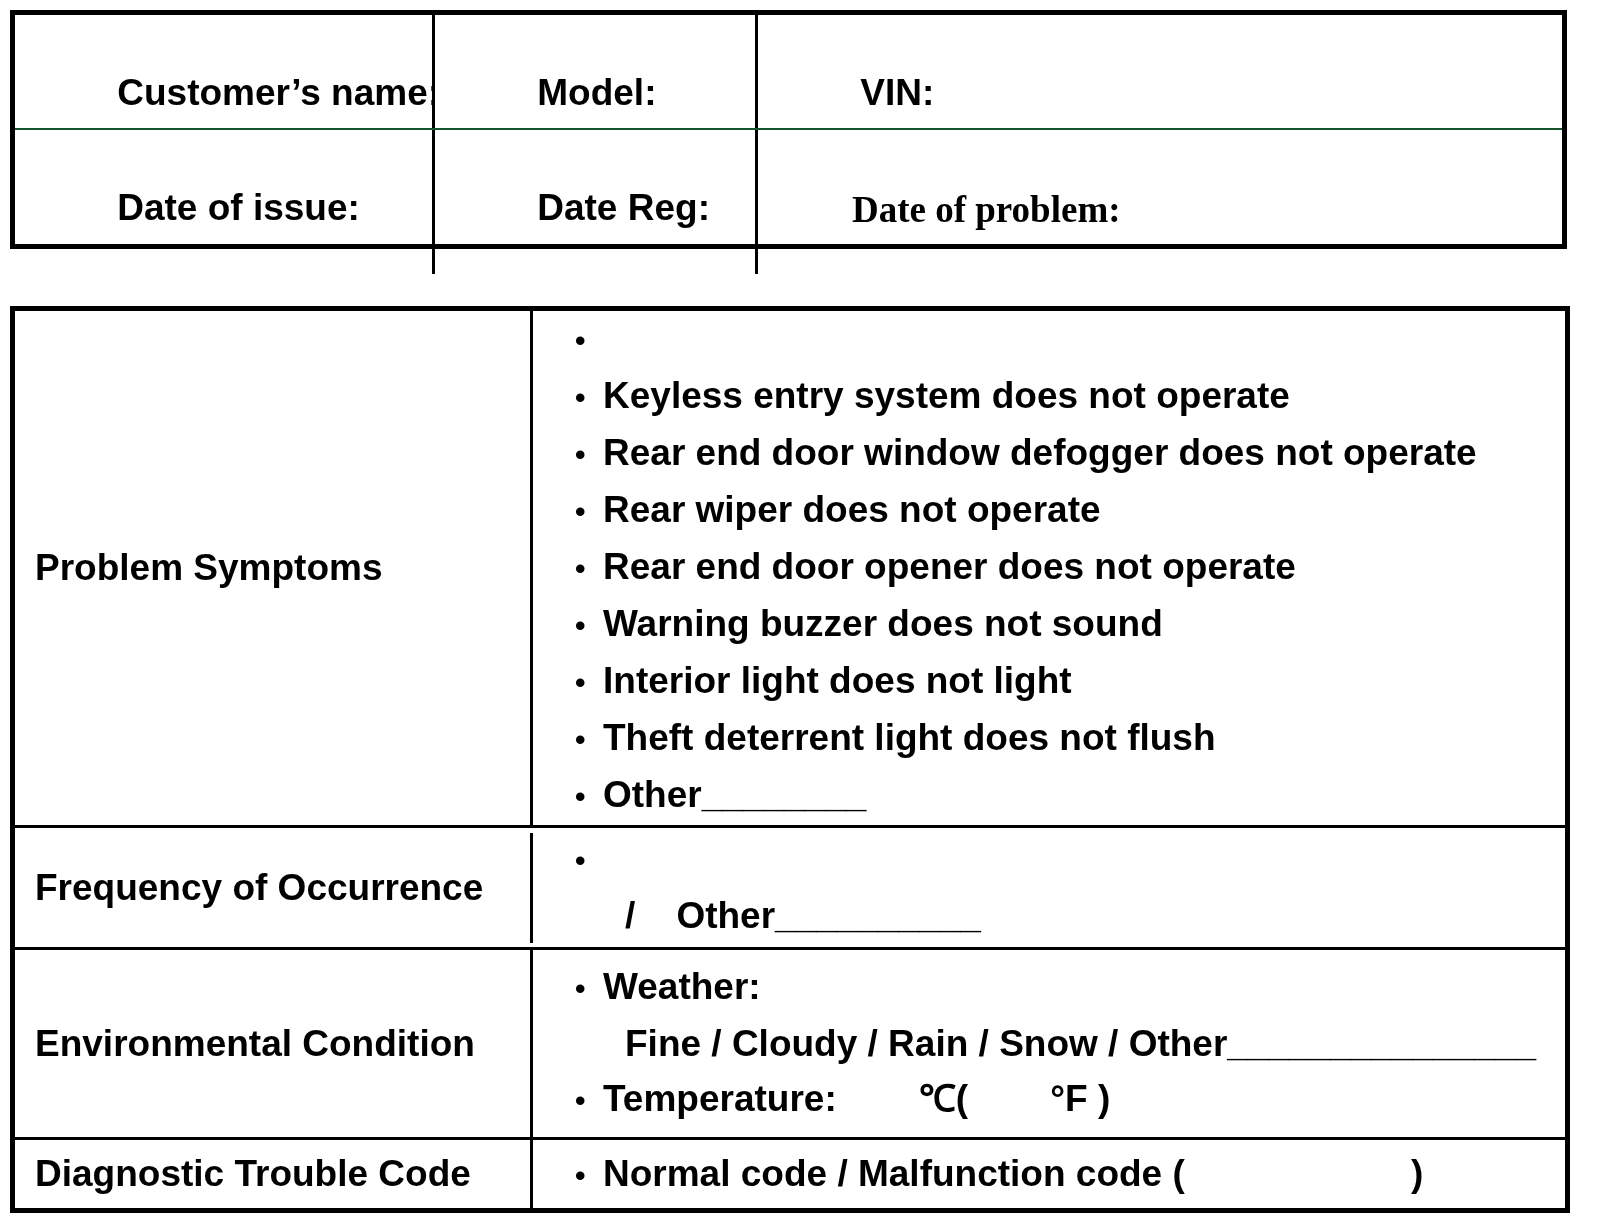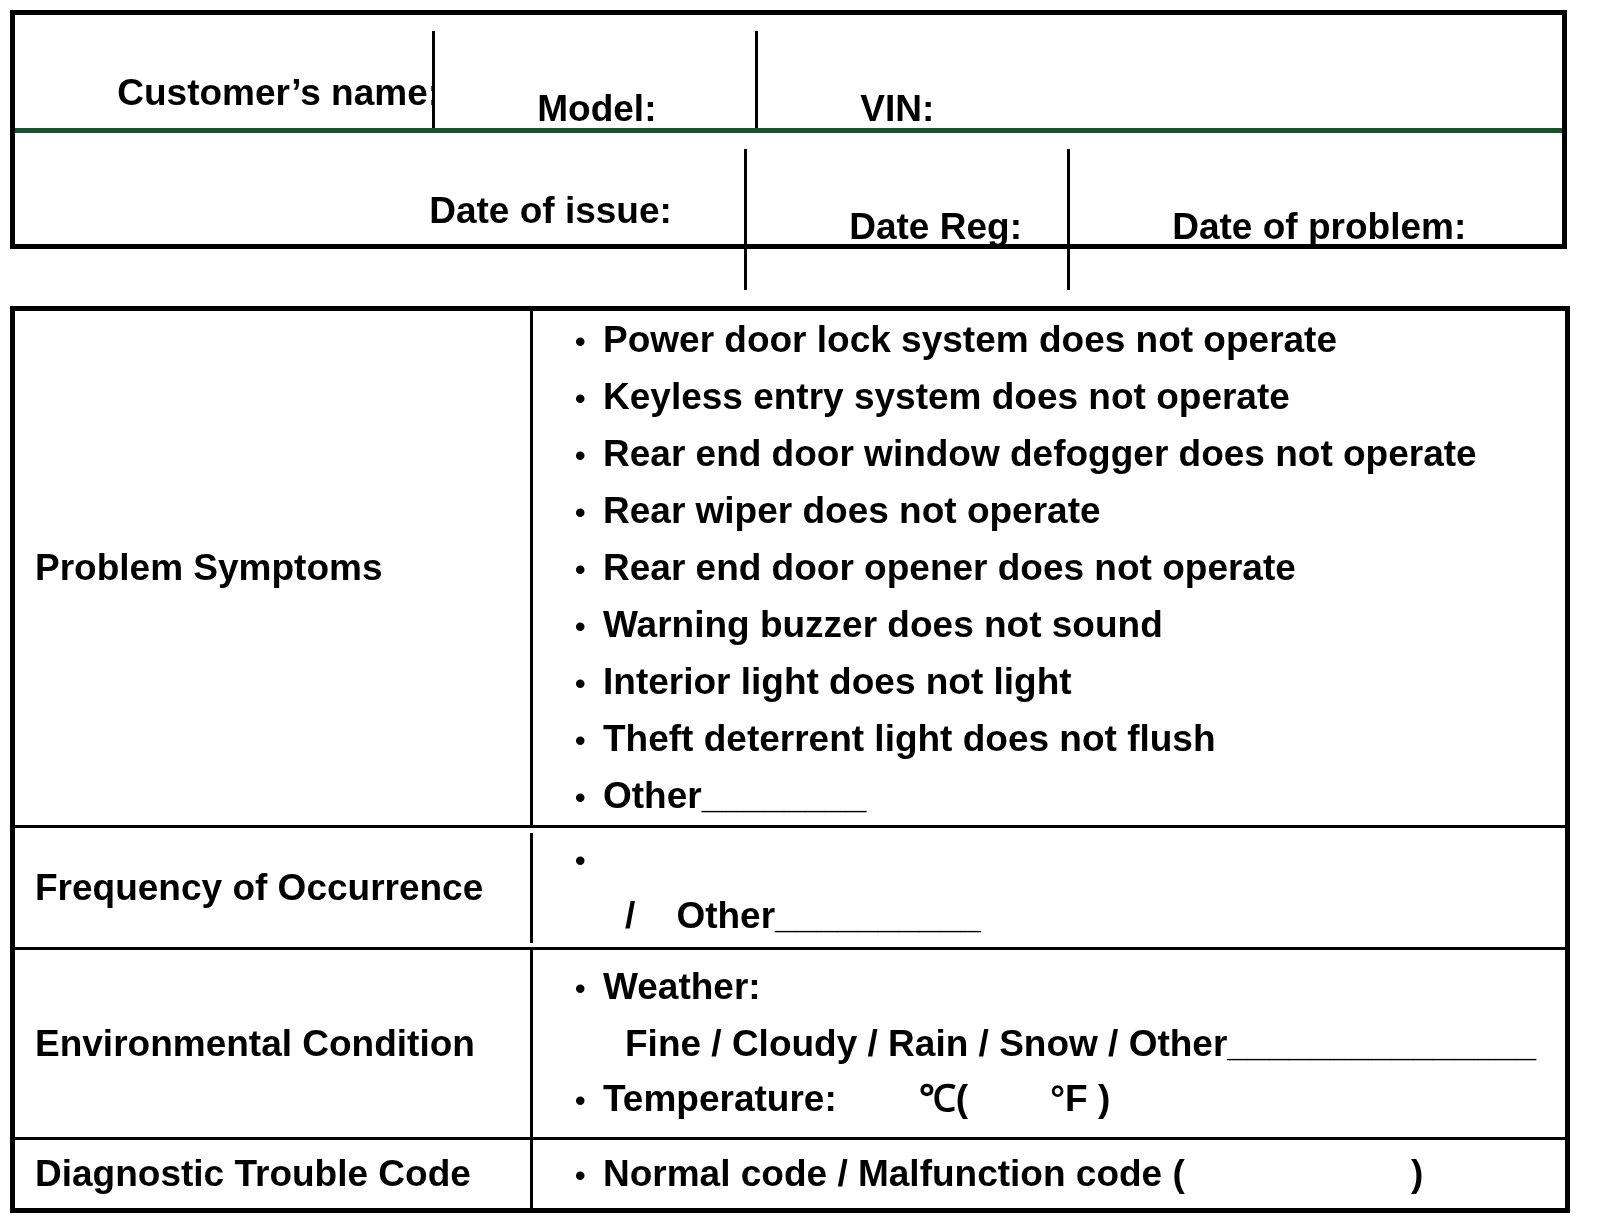--- a/index.html
+++ b/index.html
@@ -17,33 +17,33 @@
     border: 5px solid #000;
     background: #fff;
     display: flex;
     flex-direction: column;
   }
 
   
   #info-table { left: 10px; top: 10px; width: 1557px; height: 239px; }
   .t1-row { display: flex; width: 100%; }
   .t1-row1 { height: 113px; }
-  .t1-row2 { flex: 1; border-top: 5px solid #14532d; justify-content: flex-end; }
+  .t1-row2 { flex: 1; border-top: 2px solid #14532d; }
   .cell {
     padding: 15px 0 0 20px;
     font-size: 37px;
     font-weight: 700;
     white-space: pre;
     overflow: hidden;
   }
   .w-a { width: 417px; }
   .w-b { width: 323px; }
-  .w-c { width: 495px; }
+  .w-c { width: 495px; font-family: Liberation Serif, serif; }
   .w-fill { flex: 1; }
-  .bl { border-left: 3px solid #000; margin-top: 16px; }
+  .bl { border-left: 3px solid #000; }
 
   
   #detail-table { left: 10px; top: 306px; width: 1560px; height: 907px; }
   .d-row { display: flex; width: 100%; }
   .d-row + .d-row { border-top: 3px solid #000; }
   .d-r1 { height: 514px; }
   .d-r2 { height: 122px; align-items: center; }
   .d-r3 { height: 190px; }
   .d-r4 { flex: 1; }
   .d-label {
@@ -114,21 +114,20 @@
 
   <div class="tbl" id="detail-table">
 
     <div class="d-row d-r1">
       <div class="d-label">
         <span>Problem Symptoms</span>
       </div>
       <div class="d-content">
         <div class="li">
           <span class="bullet">•</span>
-          <span>Power door lock system does not operate</span>
         </div>
         <div class="li">
           <span class="bullet">•</span>
           <span>Keyless entry system does not operate</span>
         </div>
         <div class="li">
           <span class="bullet">•</span>
           <span>Rear end door window defogger does not operate</span>
         </div>
         <div class="li">

